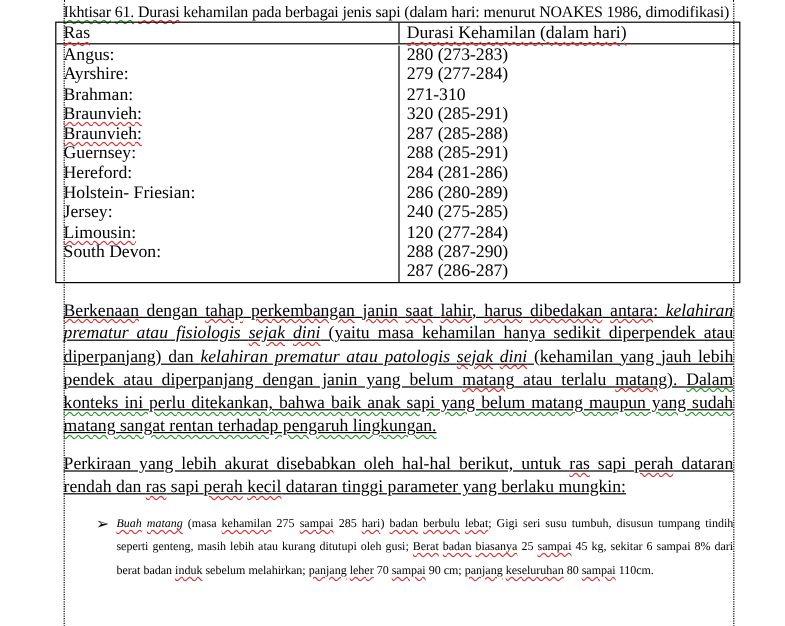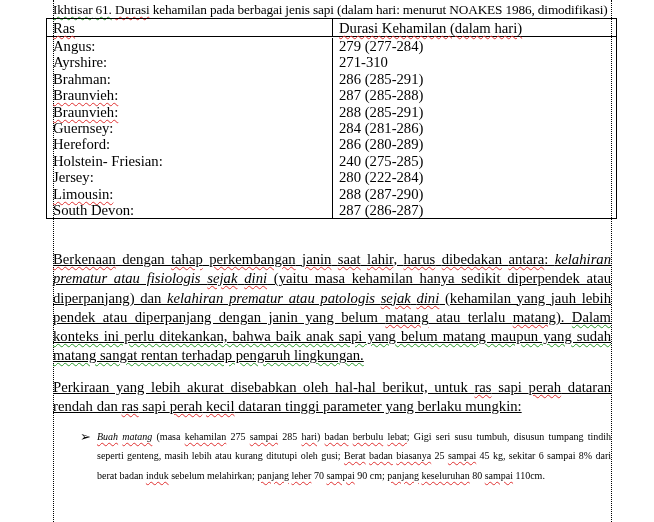--- a/index.html
+++ b/index.html
@@ -48,29 +48,30 @@
       <div class="cell-text"><span class="sp">Braunvieh:</span></div>
       <div class="cell-text"><span class="sp">Braunvieh:</span></div>
       <div class="cell-text">Guernsey:</div>
       <div class="cell-text">Hereford:</div>
       <div class="cell-text">Holstein- Friesian:</div>
       <div class="cell-text">Jersey:</div>
       <div class="cell-text"><span class="sp">Limousin:</span></div>
       <div class="cell-text">South Devon:</div>
     </div>
     <div class="c2">
+      <div class="cell-text">280 (273-283)</div>
       <div class="cell-text">279 (277-284)</div>
       <div class="cell-text">271-310</div>
-      <div class="cell-text">286 (285-291)</div>
+      <div class="cell-text">320 (285-291)</div>
       <div class="cell-text">287 (285-288)</div>
       <div class="cell-text">288 (285-291)</div>
       <div class="cell-text">284 (281-286)</div>
       <div class="cell-text">286 (280-289)</div>
       <div class="cell-text">240 (275-285)</div>
-      <div class="cell-text">280 (222-284)</div>
+      <div class="cell-text">120 (277-284)</div>
       <div class="cell-text">288 (287-290)</div>
       <div class="cell-text">287 (286-287)</div>
     </div>
   </div>
 </div>
 
 <div class="para" style="top:250px;"><span class="sp">Berkenaan</span><span> dengan </span><span class="sp">tahap</span><span> </span><span class="sp">perkembangan</span><span> </span><span class="sp">janin</span><span> </span><span class="sp">saat</span><span> </span><span class="sp">lahir</span><span>, </span><span class="sp">harus</span><span> </span><span class="sp">dibedakan</span><span> </span><span class="sp">antara</span><span>: </span><span class="it">kelahiran prematur atau fisiologis </span><span class="it sp">sejak</span><span class="it"> </span><span class="it sp">dini</span><span> (yaitu masa kehamilan hanya sedikit diperpendek atau diperpanjang) dan </span><span class="it">kelahiran prematur atau patologis </span><span class="it sp">sejak</span><span class="it"> </span><span class="it sp">dini</span><span> (kehamilan yang jauh lebih pendek atau diperpanjang dengan janin yang belum </span><span class="sp">matang</span><span> atau terlalu </span><span class="sp">matang</span><span>). </span><span class="gr">Dalam konteks ini perlu ditekankan, bahwa baik anak sapi yang belum matang maupun yang sudah matang sangat rentan terhadap pengaruh lingkungan.</span></div>
 
 <div class="para" style="top:378px;"><span>Perkiraan yang lebih akurat disebabkan oleh hal-hal berikut, untuk </span><span class="sp">ras</span><span> sapi </span><span class="sp">perah</span><span> dataran rendah dan </span><span class="sp">ras</span><span> sapi </span><span class="sp">perah</span><span> </span><span class="sp">kecil</span><span> dataran tinggi parameter yang berlaku mungkin:</span></div>
 

